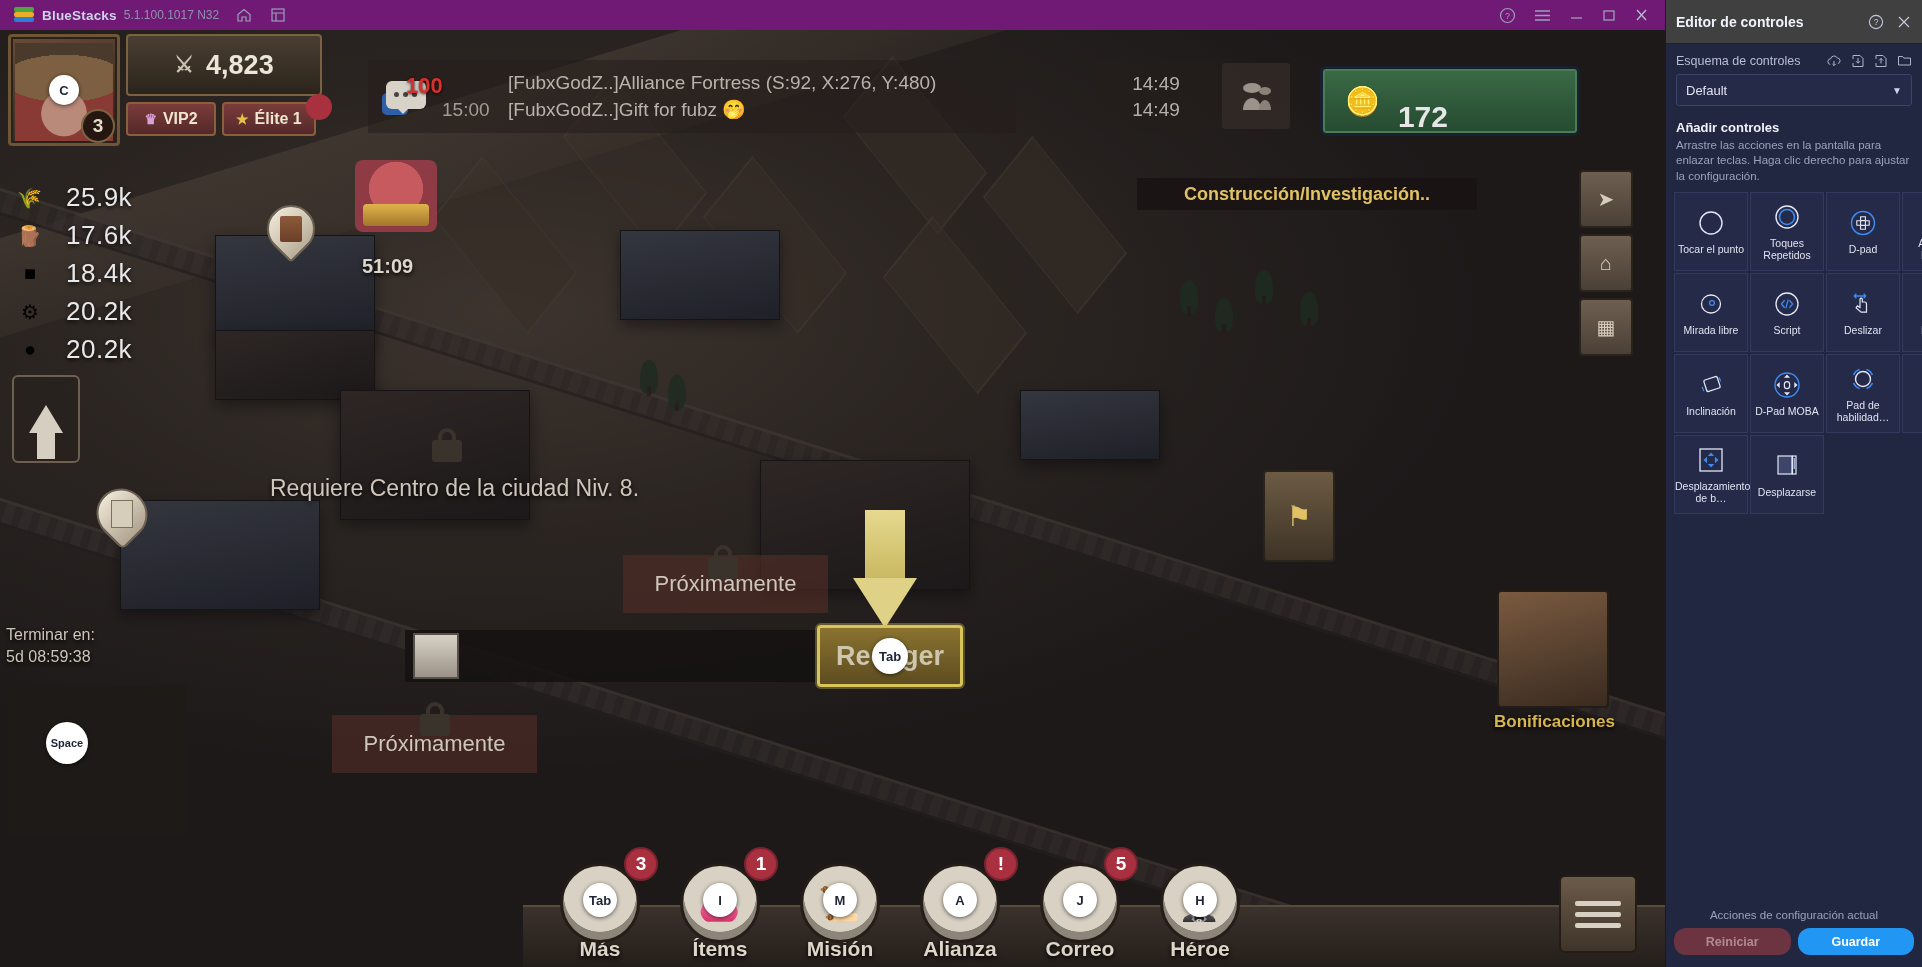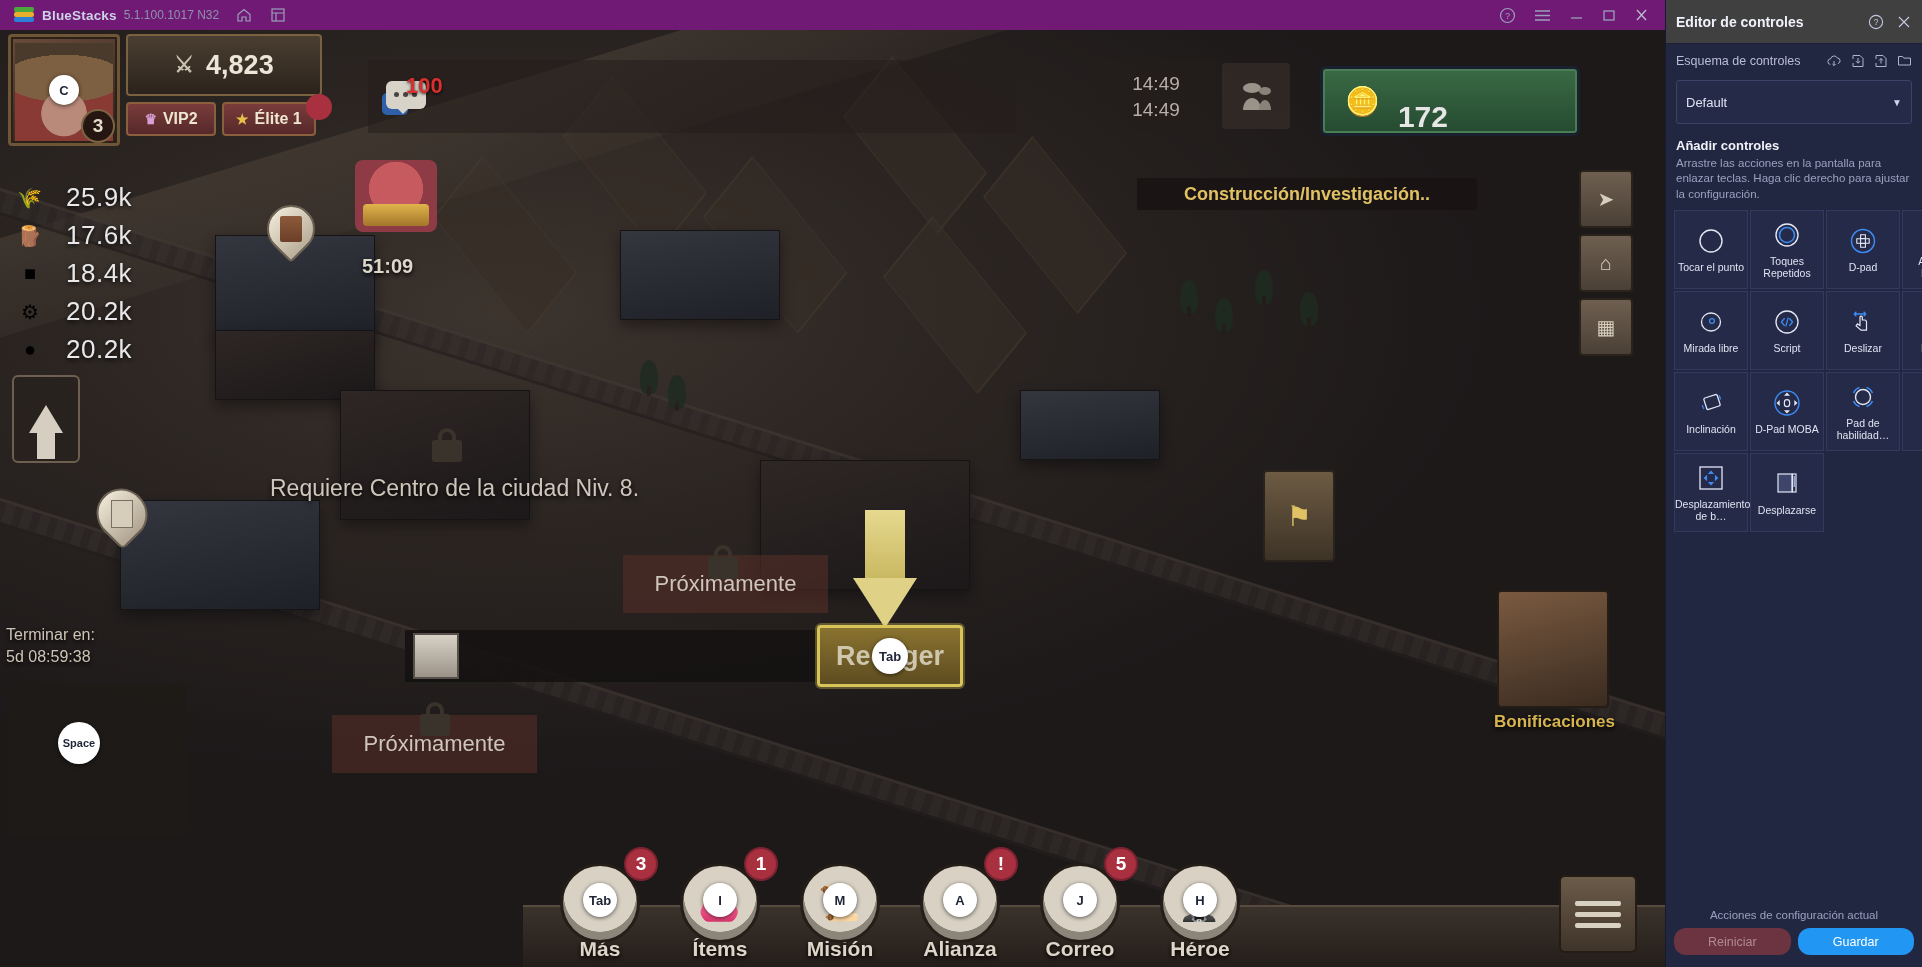--- a/index.html
+++ b/index.html
@@ -248,21 +248,21 @@
   }
   .card-pin span{ display:block;transform:rotate(45deg);width:22px;height:28px;margin:10px auto;background:#d6cdbb;border:1px solid #7a7060;}
   .timer-box{
     position:absolute; left:0px; top:592px; z-index:30; color:#cdc4b6; font-size:16px; line-height:1.35;
     text-shadow:0 2px 4px #000; padding:2px 6px;
   }
   .minimap{
     position:absolute; left:8px; top:655px; width:178px;height:150px; z-index:30;
     background: rgba(30,26,22,.6); border-radius:4px;
   }
-  .space-key{ position:absolute; left:58px; top:692px; z-index:34; width:42px;height:42px; border-radius:50%;
+  .space-key{ position:absolute; left:46px; top:692px; z-index:34; width:42px;height:42px; border-radius:50%;
               background:#fff;color:#1f2437;font-size:11px;font-weight:700;display:flex;align-items:center;justify-content:center;}
   .medal{
     position:absolute; right:330px; top:440px; width:72px;height:92px; z-index:30;
     background: linear-gradient(180deg,#6d5b43,#3d3326); border:2px solid #2a231c; border-radius:4px;
     display:flex;align-items:center;justify-content:center; color:#e0c163; font-size:28px;
   }
   .hero-card{
     position:absolute; right:56px; top:560px; width:112px;height:118px; z-index:30;
     background: linear-gradient(165deg,#7a5a40,#3a2b20); border:2px solid #241c15;border-radius:4px;
   }
@@ -304,42 +304,42 @@
   .panel-head{
     height: 44px; background:#404040; display:flex; align-items:center; padding:0 10px;
     border-bottom:1px solid #1b2038;
   }
   .panel-title{ font-size:14px; font-weight:700; color:#f0f2fa; }
   .panel-head .hicons{ margin-left:auto; display:flex; gap:12px; align-items:center; color:#c3c8de; }
   .scheme-row{ display:flex; align-items:center; padding:10px 10px 4px; }
   .scheme-label{ font-size:12.5px; color:#b9bed6; }
   .scheme-icons{ margin-left:auto; display:flex; gap:9px; color:#aeb4cd; }
   .scheme-select{
-    margin: 8px 10px 0; height: 44px; border:1px solid #3c4367; border-radius:3px;
+    margin: 2px 10px 0; height: 32px; border:1px solid #3c4367; border-radius:3px;
     background:#242a48; display:flex; align-items:center; padding:0 9px; font-size:13px; color:#dfe3f1;
   }
   .caret{ margin-left:auto; font-size:10px; color:#cfd4e8; }
   .add-head{ padding: 14px 10px 0; font-size:13px; font-weight:700; color:#f0f2fa; }
   .add-desc{ padding: 3px 10px 8px; font-size:11.5px; line-height:1.33; color:#9aa0bd; }
   .grid{
     display:grid; grid-template-columns: repeat(4, 1fr); gap:2px;
     padding: 0 8px;
   }
   .tile{
     height: 79px; border:1px solid #333a5d; background:#242a48;
     display:flex; flex-direction:column; align-items:center; justify-content:center; gap:5px;
     cursor:pointer;
   }
   .tile-ico{ height: 30px; display:flex; align-items:center; justify-content:center; }
   .tile-label{ font-size:10.5px; line-height:1.16; color:#dfe3f1; text-align:center; width:72px; }
   .panel-foot{ margin-top:auto; padding: 0 8px 12px; }
   .foot-label{ text-align:center; font-size:11.5px; color:#9aa0bd; padding: 8px 0 7px; }
   .foot-btns{ display:flex; gap:7px; }
   .btn{ flex:1; height:27px; border-radius:12px; display:flex;align-items:center;justify-content:center;
-        font-size:12.5px; font-weight:400; cursor:pointer; }
+        font-size:12.5px; font-weight:700; cursor:pointer; }
   .btn-reset{ background:#6b3440; color:#b08a90; }
   .btn-save{ background:#2196f3; color:#ffffff; }
   svg { display:block; }
 </style>
 </head>
 <body>
 
 <div class="app">
 
   <div class="emu">
@@ -473,20 +473,30 @@
       <div class="chat">
         <div class="chat-ico">
           <div class="bubble-b"></div>
           <div class="bubble">
               <i></i>
               <i></i>
               <i></i>
             </div>
           <span class="chat-count">100</span>
         </div>
+        <div class="chat-lines">
+          <div class="chat-line">
+            <span class="chat-time-l"></span>
+            <span>[FubxGodZ..]Alliance Fortress (S:92, X:276, Y:480)</span>
+          </div>
+          <div class="chat-line">
+            <span class="chat-time-l">15:00</span>
+            <span>[FubxGodZ..]Gift for fubz 🤭</span>
+          </div>
+        </div>
       </div>
       <div class="chat-times">
         <span>14:49</span>
         <span>14:49</span>
       </div>
       <div class="ppl-btn">
         <svg width="40" height="36" viewBox="0 0 40 36">
           <ellipse cx="16" cy="10" rx="9" ry="5" fill="#9b938a"></ellipse>
           <path d="M7 32c0-7 4-12 9-12s9 5 9 12z" fill="#9b938a"></path>
           <ellipse cx="29" cy="13" rx="6" ry="4" fill="#8a8279"></ellipse>

